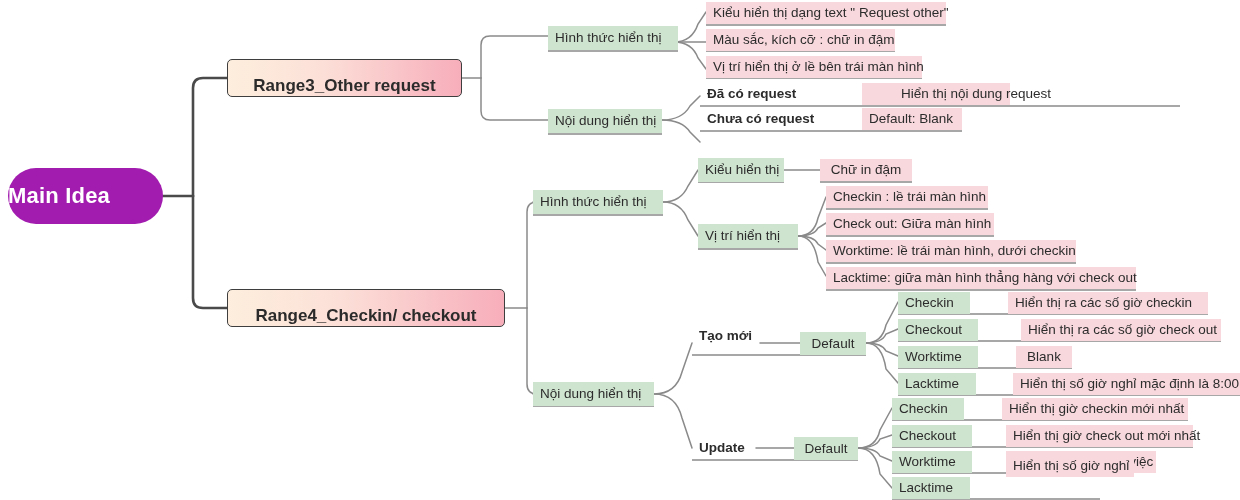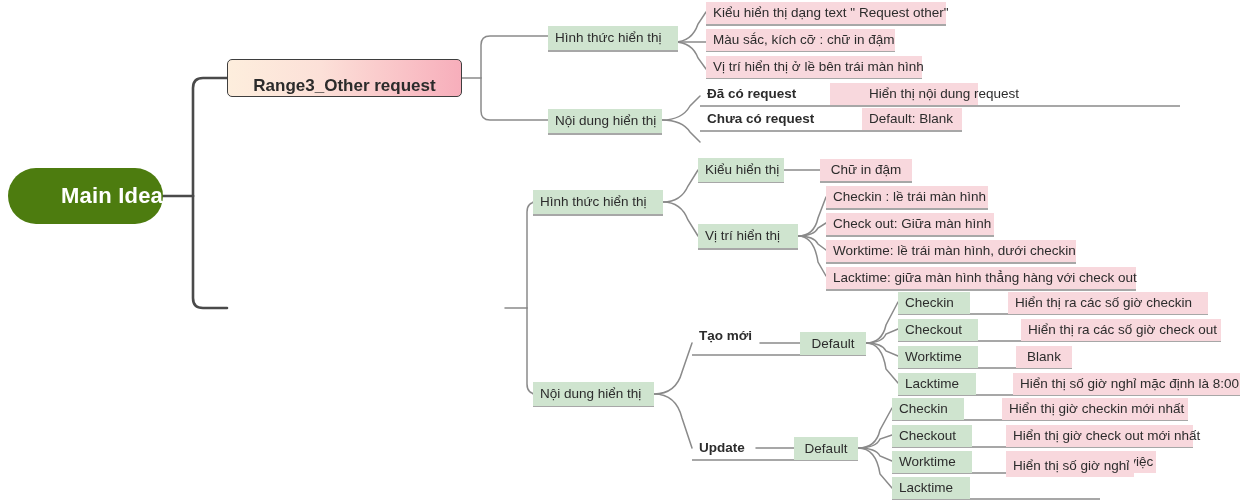--- a/index.html
+++ b/index.html
@@ -21,28 +21,28 @@
     pointer-events:none;
   }
   .node{
     position:absolute;
     box-sizing:border-box;
     white-space:nowrap;
   }
 
   
   .main-idea{
-    background:#4d7c0f;
+    background:#a21caf;
     color:#ffffff;
     font-weight:bold;
     font-size:22px;
     border-radius:28px;
     display:flex;
     align-items:center;
-    justify-content:flex-end;
+    justify-content:flex-start;
     letter-spacing:.2px;
     box-shadow:0 0 0 0 rgba(0,0,0,0);
   }
 
   
   .range-box{
     background:linear-gradient(to right,#fdeedd 0%,#fce0d8 40%,#f7aebb 100%);
     border:1.6px solid #3e3e3e;
     border-radius:5px;
     color:#2b2b2b;
@@ -164,20 +164,23 @@
     </svg>
 
   <div class="node main-idea" style="left:8px;top:168px;width:155px;height:56px;">
     <span>Main Idea</span>
   </div>
 
   <div class="node range-box" style="left:227px;top:59px;width:235px;height:38px;">
     <span>Range3_Other request</span>
   </div>
 
+  <div class="node range-box" style="left:227px;top:289px;width:278px;height:38px;">
+    <span>Range4_Checkin/ checkout</span>
+  </div>
 
   <div class="node chip chip-green" style="left:548px;top:26px;width:130px;height:24px;">
     <span>Hình thức hiển thị</span>
   </div>
 
   <div class="node chip chip-pink" style="left:706px;top:2px;width:240px;height:22px;">
     <span>Kiểu hiển thị dạng text " Request other"</span>
   </div>
   <div class="node chip chip-pink" style="left:706px;top:29px;width:189px;height:22px;">
     <span>Màu sắc, kích cỡ : chữ in đậm</span>
@@ -186,21 +189,21 @@
     <span>Vị trí hiển thị ở lề bên trái màn hình</span>
   </div>
 
   <div class="node chip chip-green" style="left:548px;top:109px;width:114px;height:24px;">
     <span>Nội dung hiển thị</span>
   </div>
 
   <div class="node chip chip-plain" style="left:700px;top:83px;width:122px;height:22px;">
     <span>Đã có request</span>
   </div>
-  <div class="node chip chip-pink" style="left:830px;top:83px;width:148px;height:22px;padding-left:39px;">
+  <div class="node chip chip-pink" style="left:862px;top:83px;width:148px;height:22px;padding-left:39px;">
     <span>Hiển thị nội dung request</span>
   </div>
 
   <div class="node chip chip-plain" style="left:700px;top:108px;width:130px;height:22px;">
     <span>Chưa có request</span>
   </div>
   <div class="node chip chip-pink" style="left:862px;top:108px;width:100px;height:22px;">
     <span>Default: Blank</span>
   </div>
 

